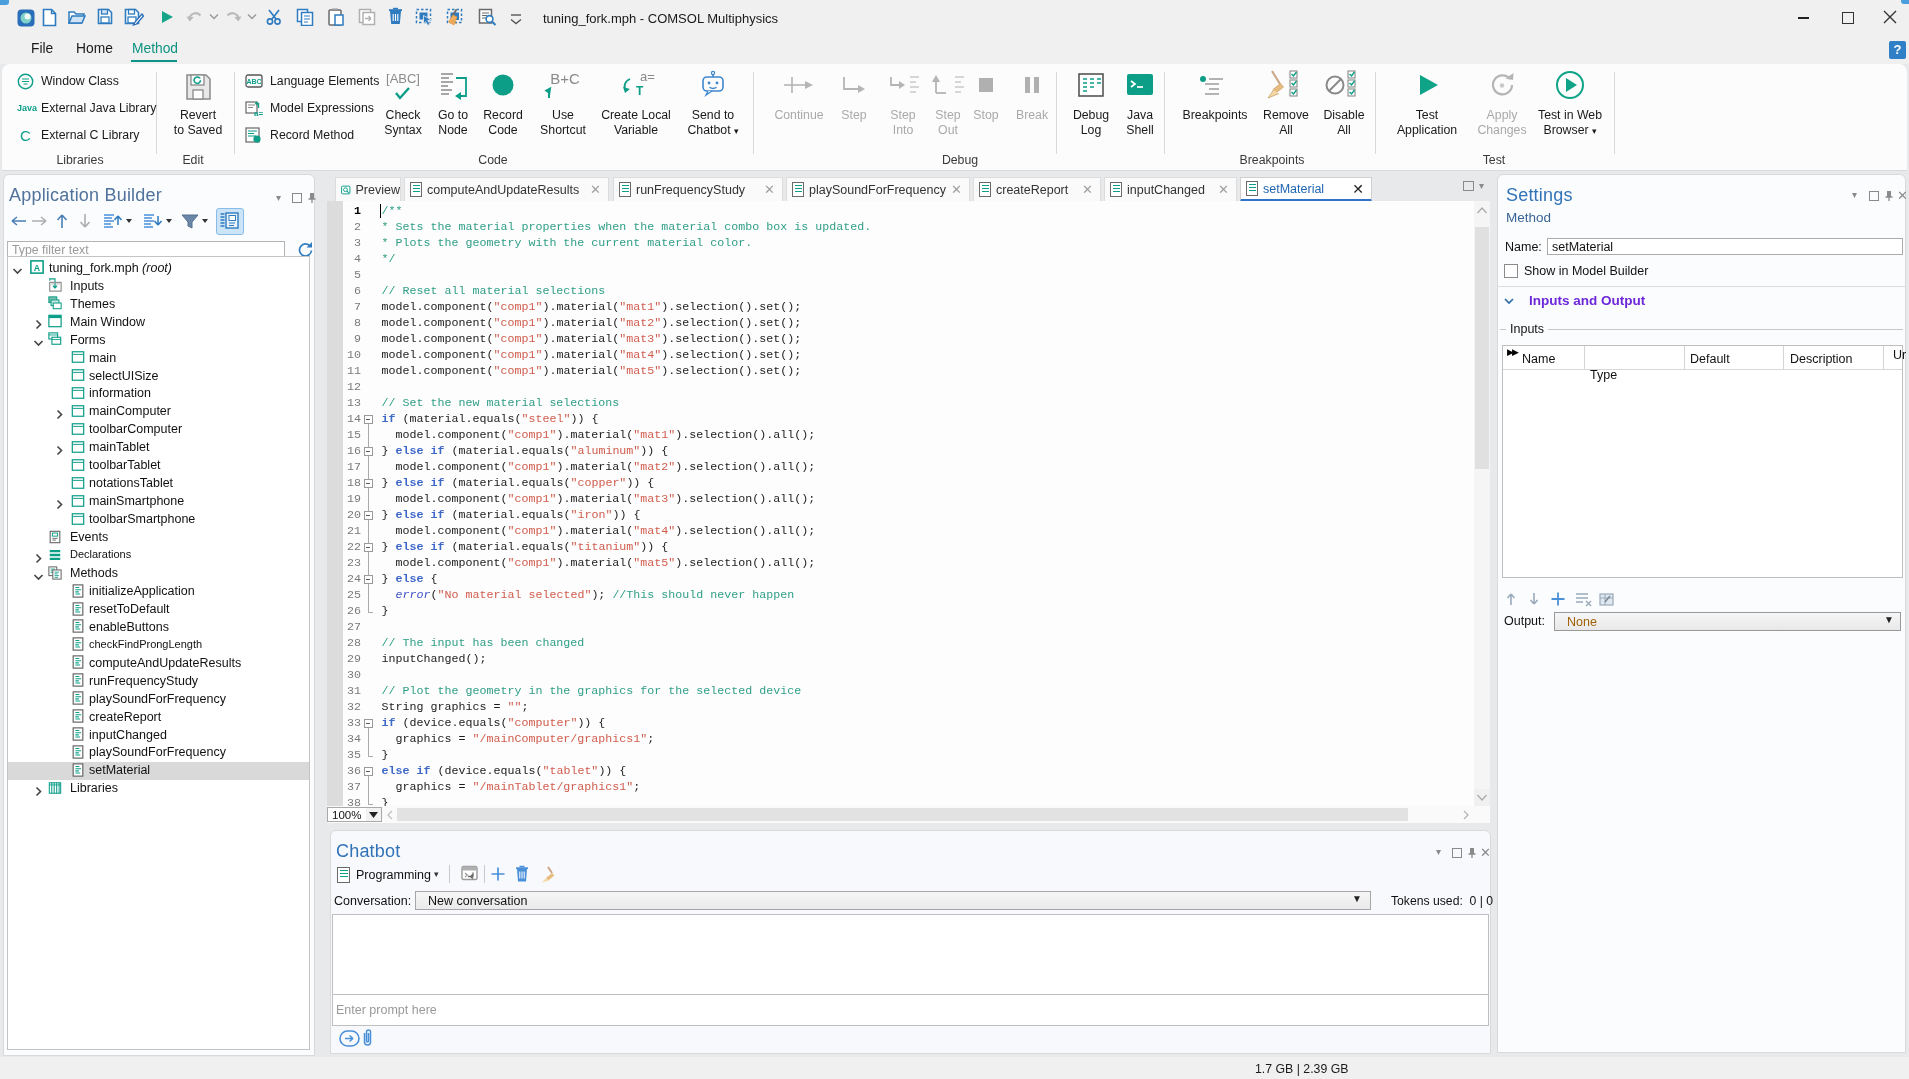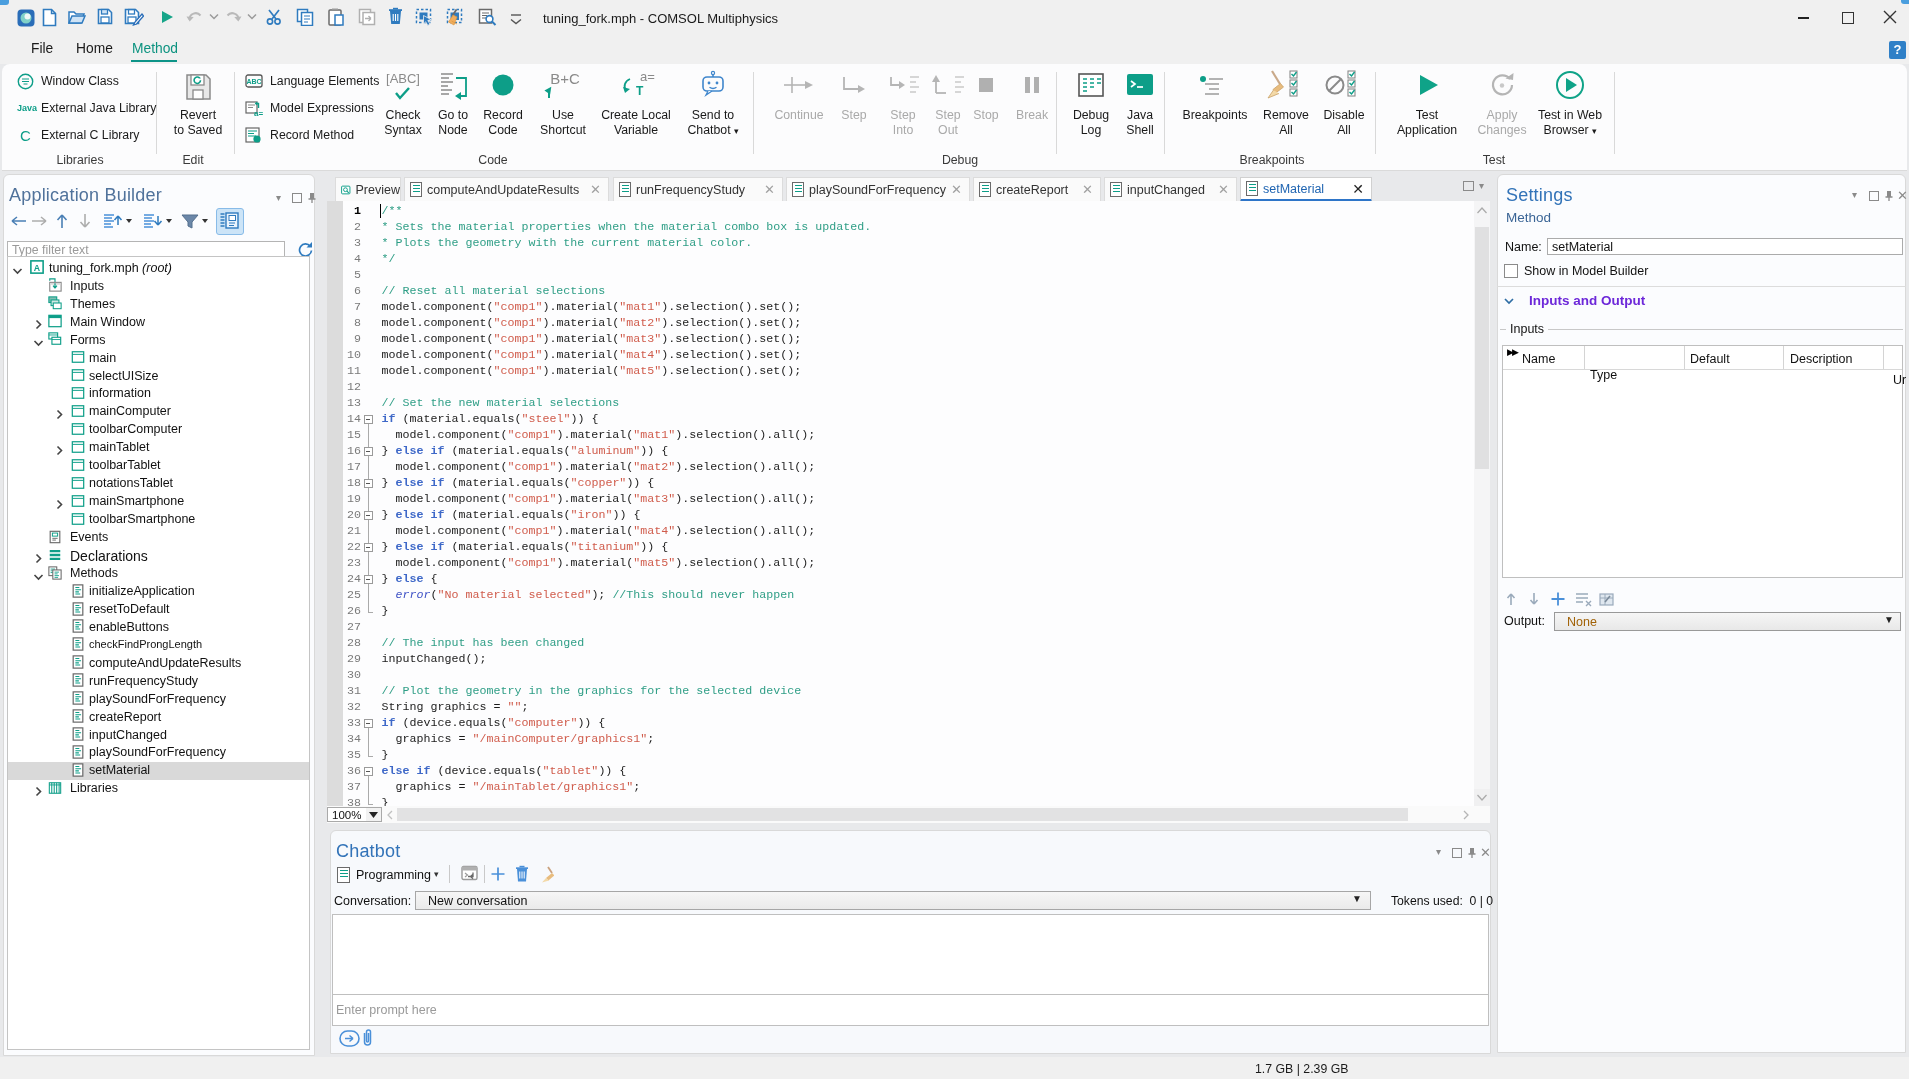--- a/index.html
+++ b/index.html
@@ -612,21 +612,21 @@
         <rect x="5" y="3.5" width="6" height="3.5" fill="none" stroke="#0d9e88" stroke-width="1.1"></rect>
         <path d="M5 9.5h6M5 11.5h4" stroke="#6a6a6a" stroke-width="1.1"></path>
       </svg></div>
 <div class="abs" style="left:70px;top:530.0px;font-size:12.5px;color:#111;">Events</div>
 <div class="abs" style="left:33px;top:549.6px;"><svg width="11" height="11" viewBox="0 0 11 11">
         <path d="M3.5 1.5l4 4-4 4" fill="none" stroke="#444" stroke-width="1.6"></path>
       </svg></div>
 <div class="abs" style="left:48px;top:547.6px;"><svg width="14" height="14" viewBox="0 0 16 16">
         <path d="M2 3.5h12M2 8h12M2 12.5h12" stroke="#0d9e88" stroke-width="2.6"></path>
       </svg></div>
-<div class="abs" style="left:70px;top:548.0px;font-size:14px;color:#111;">Declarations</div>
+<div class="abs" style="left:70px;top:548.0px;font-size:11px;color:#111;">Declarations</div>
 <div class="abs" style="left:33px;top:568.5px;"><svg width="11" height="11" viewBox="0 0 11 11">
         <path d="M1.5 3l4 4 4-4" fill="none" stroke="#444" stroke-width="1.6"></path>
       </svg></div>
 <div class="abs" style="left:48px;top:565.5px;"><svg width="14" height="14" viewBox="0 0 16 16">
         <rect x="1" y="1" width="9" height="10" fill="#fff" stroke="#6a6a6a" stroke-width="1.2"></rect>
         <path d="M3 3.5h5M3 5.5h3.5M3 7.5h5" stroke="#0d9e88" stroke-width="1"></path>
         <rect x="5.5" y="4.5" width="9.5" height="10.5" fill="#fff" stroke="#6a6a6a" stroke-width="1.2"></rect>
         <path d="M7.5 7h5M7.5 9h3.5M7.5 11h5M7.5 13h4" stroke="#0d9e88" stroke-width="1"></path>
       </svg></div>
 <div class="abs" style="left:70px;top:565.9px;font-size:12.5px;color:#111;">Methods</div>
@@ -953,21 +953,21 @@
 <div class="abs" style="left:1503px;top:369px;width:399px;height:1px;background:#d8d8d8;"></div>
 <div class="abs" style="left:1584px;top:346px;width:1px;height:23px;background:#d4d4d4;"></div>
 <div class="abs" style="left:1684px;top:346px;width:1px;height:23px;background:#d4d4d4;"></div>
 <div class="abs" style="left:1783px;top:346px;width:1px;height:23px;background:#d4d4d4;"></div>
 <div class="abs" style="left:1883px;top:346px;width:1px;height:23px;background:#d4d4d4;"></div>
 <div class="abs" style="left:1507px;top:347px;font-size:9px;letter-spacing:-2px;color:#000;">▶▶</div>
 <div class="abs" style="left:1522px;top:352px;font-size:12.5px;color:#111;">Name</div>
 <div class="abs" style="left:1590px;top:352px;font-size:12.5px;color:#111;margin-top:16px;">Type</div>
 <div class="abs" style="left:1690px;top:352px;font-size:12.5px;color:#111;">Default</div>
 <div class="abs" style="left:1790px;top:352px;font-size:12.5px;color:#111;">Description</div>
-<div class="abs" style="left:1893px;top:373px;font-size:12.5px;color:#111;">Ur</div>
+<div class="abs" style="left:1893px;top:348px;font-size:12.5px;color:#111;">Ur</div>
 
 <div class="abs" style="left:1506px;top:590px;">
  <svg width="110" height="18" viewBox="0 0 110 18">
   <path d="M5 15V4M5 4L1.5 8M5 4l3.5 4" stroke="#9aaabb" stroke-width="1.6" fill="none"></path>
   <path d="M28 3v11M28 14l-3.5-4M28 14l3.5-4" stroke="#9aaabb" stroke-width="1.6" fill="none"></path>
   <path d="M52 2.5v13M45.5 9h13" stroke="#4a90d9" stroke-width="1.8" fill="none"></path>
   <path d="M70 4h12M70 8h12M70 12h7" stroke="#9aaabb" stroke-width="1.6"></path>
       <path d="M80 11l5 5M85 11l-5 5" stroke="#9aaabb" stroke-width="1.4"></path>
   <rect x="94" y="4" width="13" height="11" fill="#dfe7ef" stroke="#9aaabb" stroke-width="1.2"></rect>
       <path d="M94 8h13M99 4v11" stroke="#9aaabb" stroke-width="1"></path>

